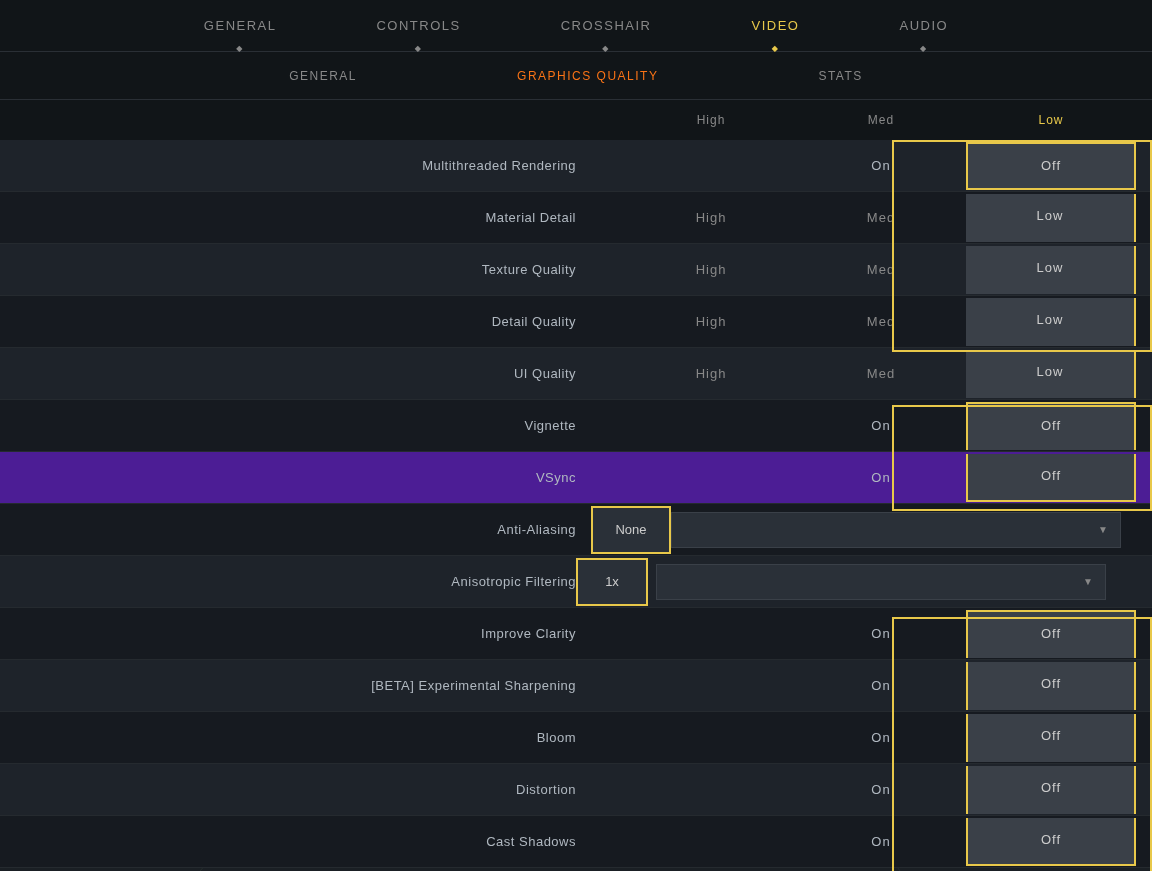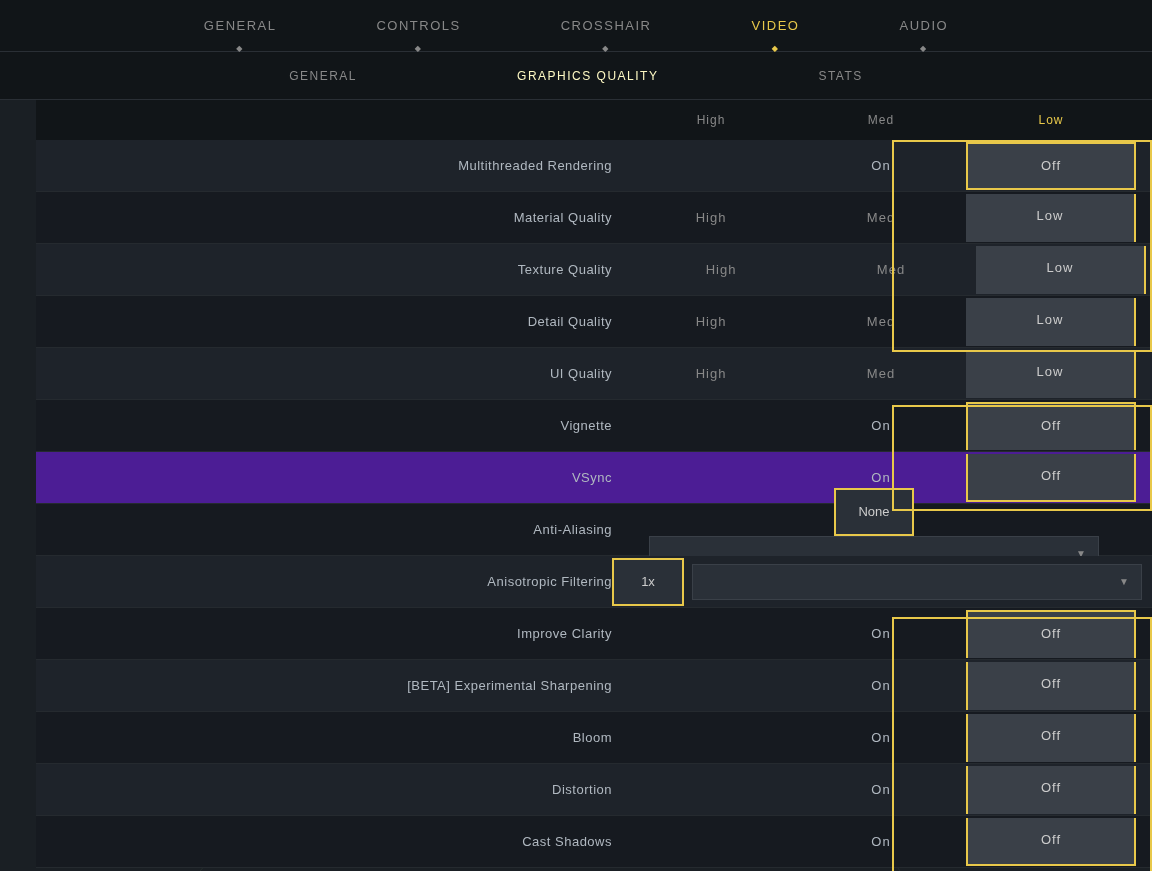--- a/index.html
+++ b/index.html
@@ -59,21 +59,21 @@
       gap: 160px;
     }
     .sub-nav-item {
       color: #888;
       font-size: 12px;
       letter-spacing: 1.5px;
       cursor: pointer;
       text-transform: uppercase;
     }
     .sub-nav-item.active {
-      color: #fef9c3;
+      color: #f97316;
     }
 
     
     .content {
       display: flex;
       height: calc(871px - 52px - 48px);
       position: relative;
     }
 
     
@@ -171,21 +171,21 @@
     <div class="nav-item active">VIDEO</div>
     <div class="nav-item">AUDIO</div>
   </div>
 
   <div class="sub-nav">
     <div class="sub-nav-item">GENERAL</div>
     <div class="sub-nav-item active">GRAPHICS QUALITY</div>
     <div class="sub-nav-item">STATS</div>
   </div>
 
-  <div class="content" style="position:relative;padding-left:36px;">
+  <div class="content" style="position:relative;">
 
     <svg class="crosshair-svg" viewBox="0 0 1152 771" preserveAspectRatio="none">
 
       <line x1="350" y1="0" x2="590" y2="200" stroke="#5a7a5a" stroke-width="1"></line>
       <line x1="590" y1="200" x2="590" y2="320" stroke="#5a7a5a" stroke-width="1"></line>
       <line x1="350" y1="0" x2="590" y2="200" stroke="#5a7a5a" stroke-width="1"></line>
       <line x1="200" y1="771" x2="590" y2="320" stroke="#5a7a5a" stroke-width="1"></line>
       <line x1="800" y1="0" x2="590" y2="200" stroke="#5a7a5a" stroke-width="1"></line>
       <line x1="900" y1="771" x2="590" y2="320" stroke="#5a7a5a" stroke-width="1"></line>
 
@@ -207,21 +207,21 @@
 
       <div class="settings-row" style="background:#1e232a; position:relative;">
         <div class="setting-name">Multithreaded Rendering</div>
         <div class="setting-values">
           <div class="val-cell" style="color:#b0b8c0; width:170px; text-align:center;">On</div>
           <div class="val-cell" style="width:170px; text-align:center; background:#3a4048; border:2px solid #e8c84a; color:#ccc; height:48px; line-height:44px;">Off</div>
         </div>
       </div>
 
       <div class="settings-row" style="background:#161a20; position:relative;">
-        <div class="setting-name">Material Quality</div>
+        <div class="setting-name">Material Detail</div>
         <div class="setting-values">
           <div class="val-cell" style="width:170px; text-align:center; color:#888;">High</div>
           <div class="val-cell" style="width:170px; text-align:center; color:#888;">Med</div>
           <div class="val-cell" style="width:170px; text-align:center; background:#3a4048; color:#ccc; height:48px; line-height:44px; border-right:2px solid #e8c84a;">Low</div>
         </div>
       </div>
 
       <div class="settings-row" style="background:#1e232a; position:relative;gap:24px;">
         <div class="setting-name">Texture Quality</div>
         <div class="setting-values">
@@ -260,21 +260,21 @@
       <div class="settings-row" style="background:#4c1d95; position:relative;">
         <div class="setting-name">VSync</div>
         <div class="setting-values">
           <div class="val-cell" style="color:#b0b8c0; width:170px; text-align:center;">On</div>
           <div class="val-cell" style="width:170px; text-align:center; background:#3a4048; border:2px solid #e8c84a; border-top:none; color:#ccc; height:48px; line-height:44px;">Off</div>
         </div>
       </div>
 
       <div class="settings-row" style="background:#161a20; position:relative;">
         <div class="setting-name">Anti-Aliasing</div>
-        <div class="setting-values" style="justify-content: center; gap:0;flex-direction:column;">
+        <div class="setting-values" style="justify-content: center; gap:0;">
           <div style="background:#2a3038; border:2px solid #e8c84a; height:48px; line-height:44px; width:80px; text-align:center; color:#ccc; font-size:13px;">None</div>
           <div style="display:flex; align-items:center; justify-content:flex-end; background:#2a3038; border:1px solid #3a4048; height:36px; width:450px; padding:0 12px; cursor:pointer; align-self:center;">
             <span style="color:#888; font-size:10px;">▼</span>
           </div>
         </div>
       </div>
 
       <div class="settings-row" style="background:#1e232a; position:relative;">
         <div class="setting-name">Anisotropic Filtering</div>
         <div class="setting-values" style="justify-content: flex-start; gap:8px;">

